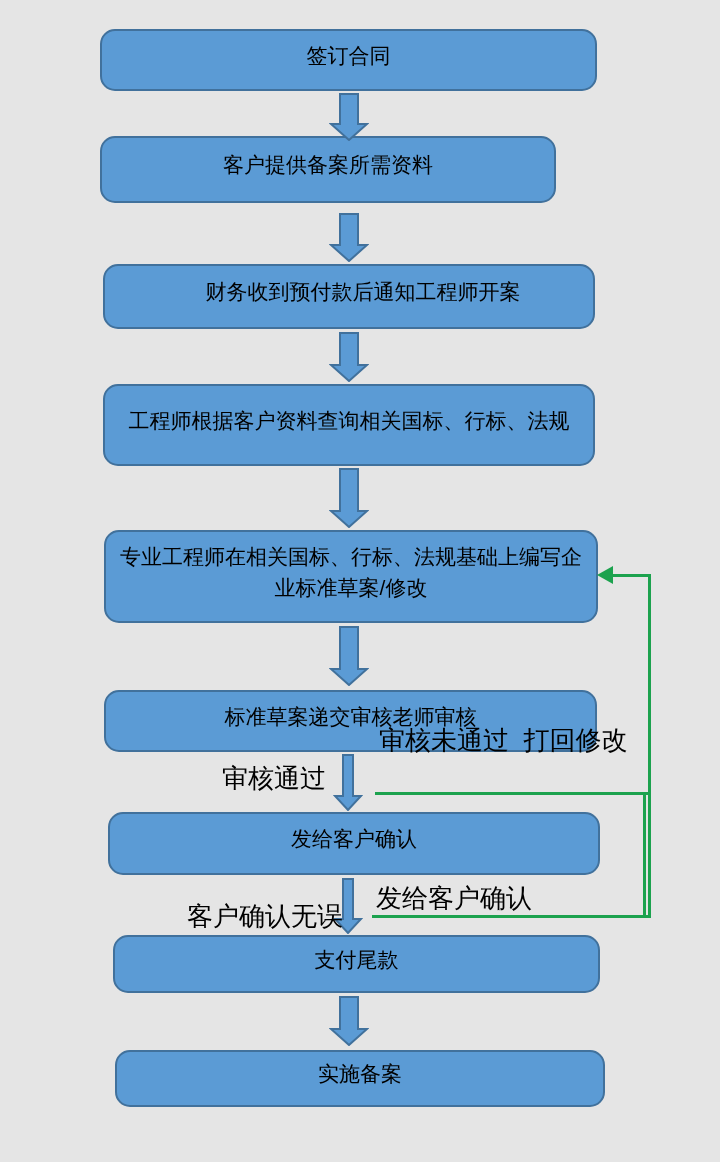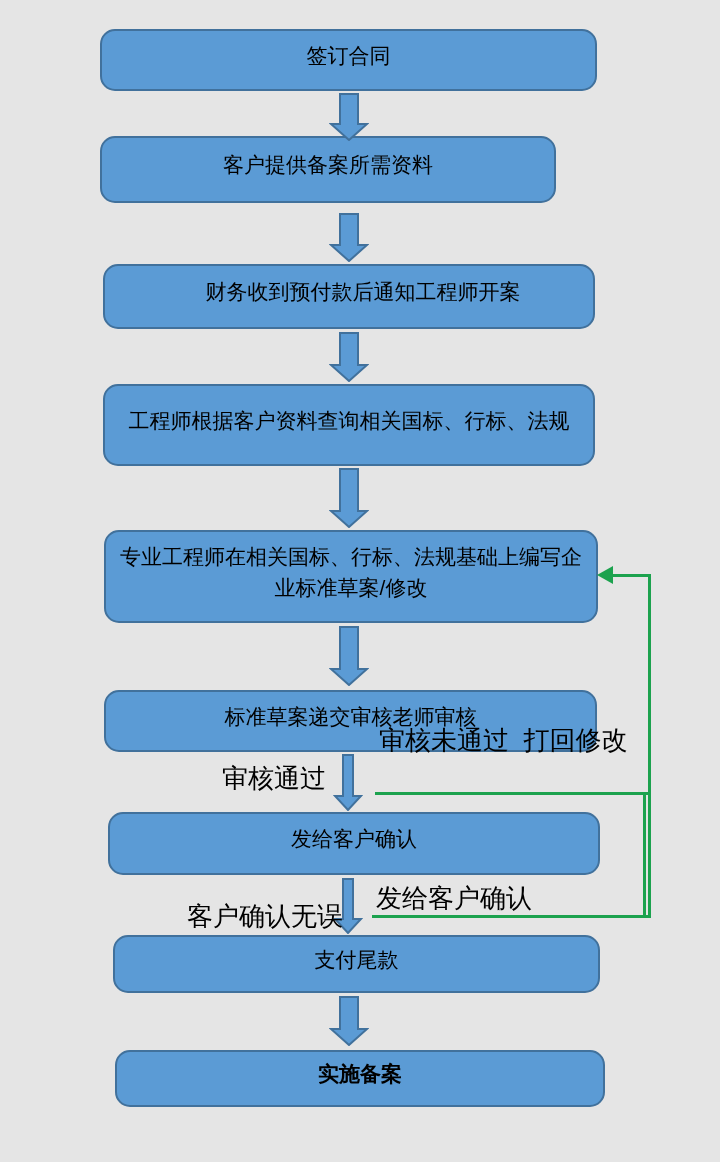--- a/index.html
+++ b/index.html
@@ -24,21 +24,21 @@
     color:#000;
   }
   .b1{left:100px;top:29px;width:497px;height:62px;}
   .b2{left:100px;top:136px;width:456px;height:67px;}
   .b3{left:103px;top:264px;width:492px;height:65px;padding-left:40px;}
   .b4{left:103px;top:384px;width:492px;height:82px;}
   .b5{left:104px;top:530px;width:494px;height:93px;}
   .b6{left:104px;top:690px;width:493px;height:62px;}
   .b7{left:108px;top:812px;width:492px;height:63px;}
   .b8{left:113px;top:935px;width:487px;height:58px;}
-  .b9{left:115px;top:1050px;width:490px;height:57px;font-weight:bold;}
+  .b9{left:115px;top:1050px;width:490px;height:57px;}
 
   .arrow{position:absolute;}
   .a1{left:329px;top:93px;}
   .a2{left:329px;top:213px;}
   .a3{left:329px;top:332px;}
   .a4{left:329px;top:468px;}
   .a5{left:329px;top:626px;}
   .a6{left:333px;top:754px;}
   .a7{left:333px;top:878px;}
   .a8{left:329px;top:996px;}

